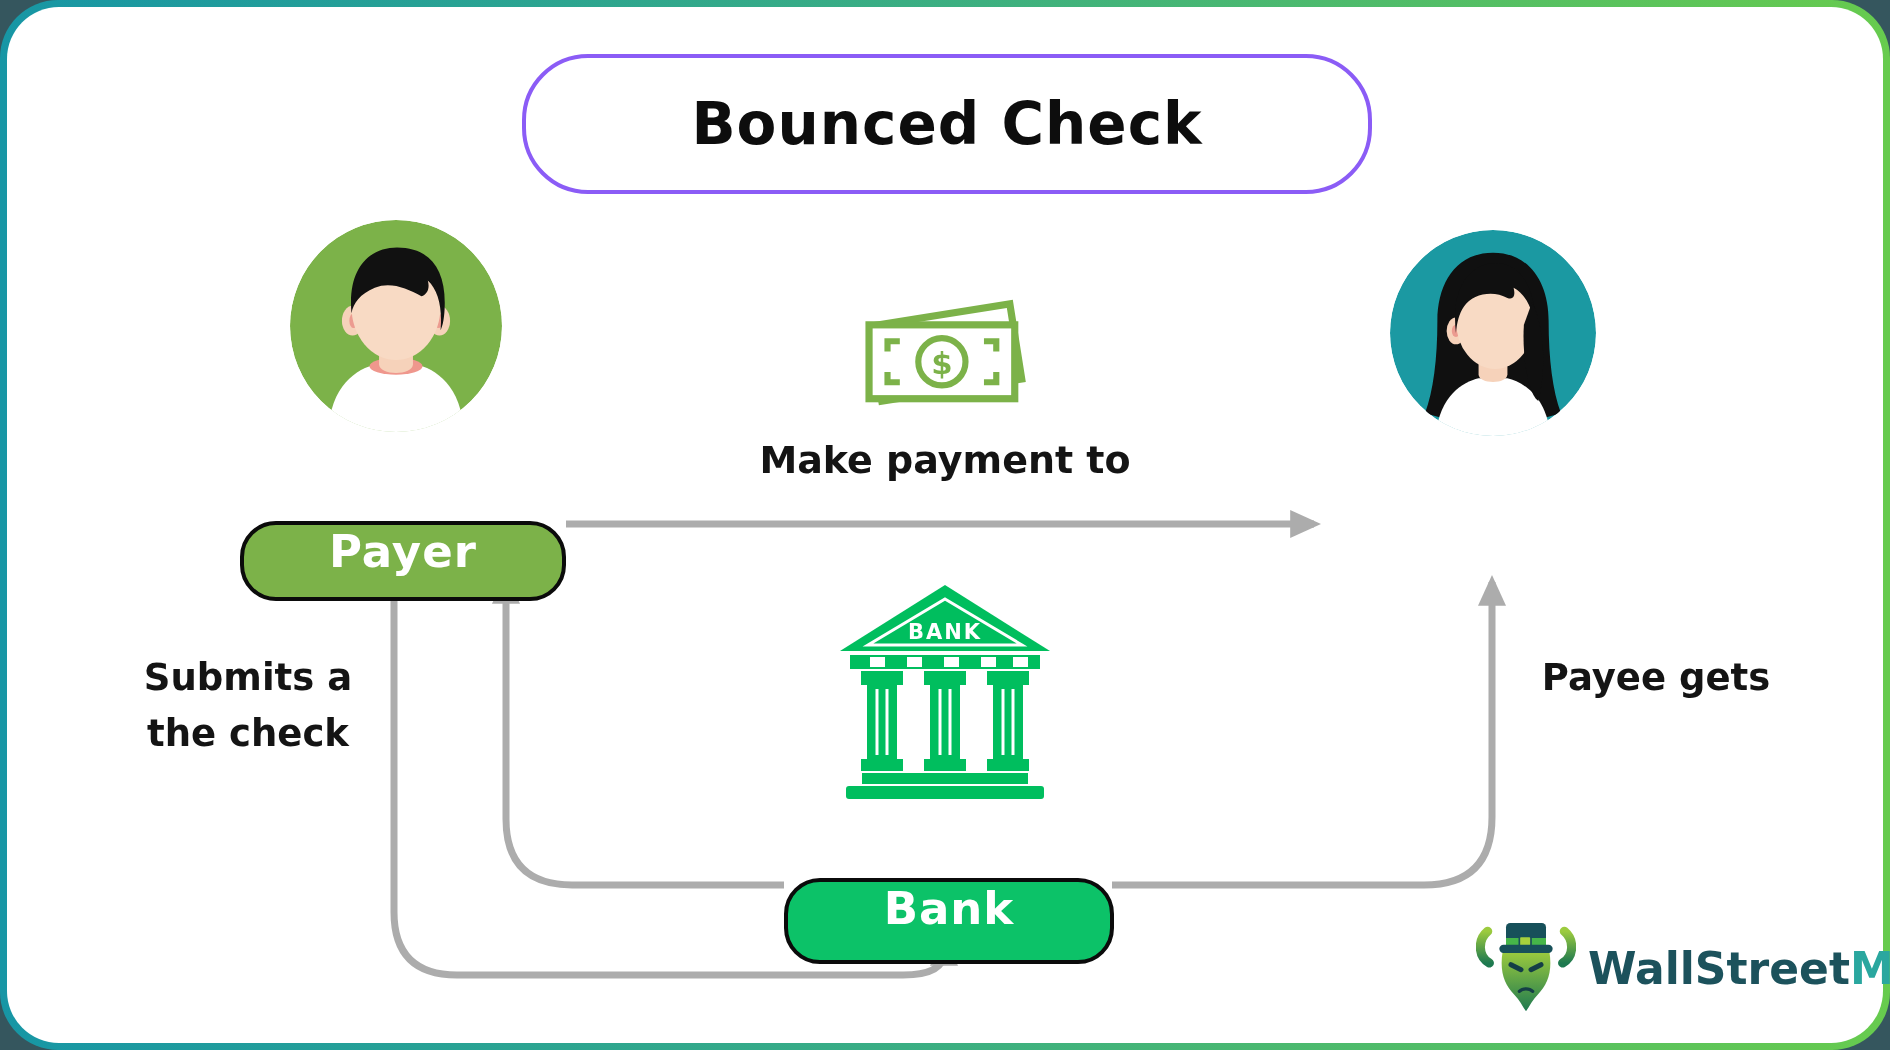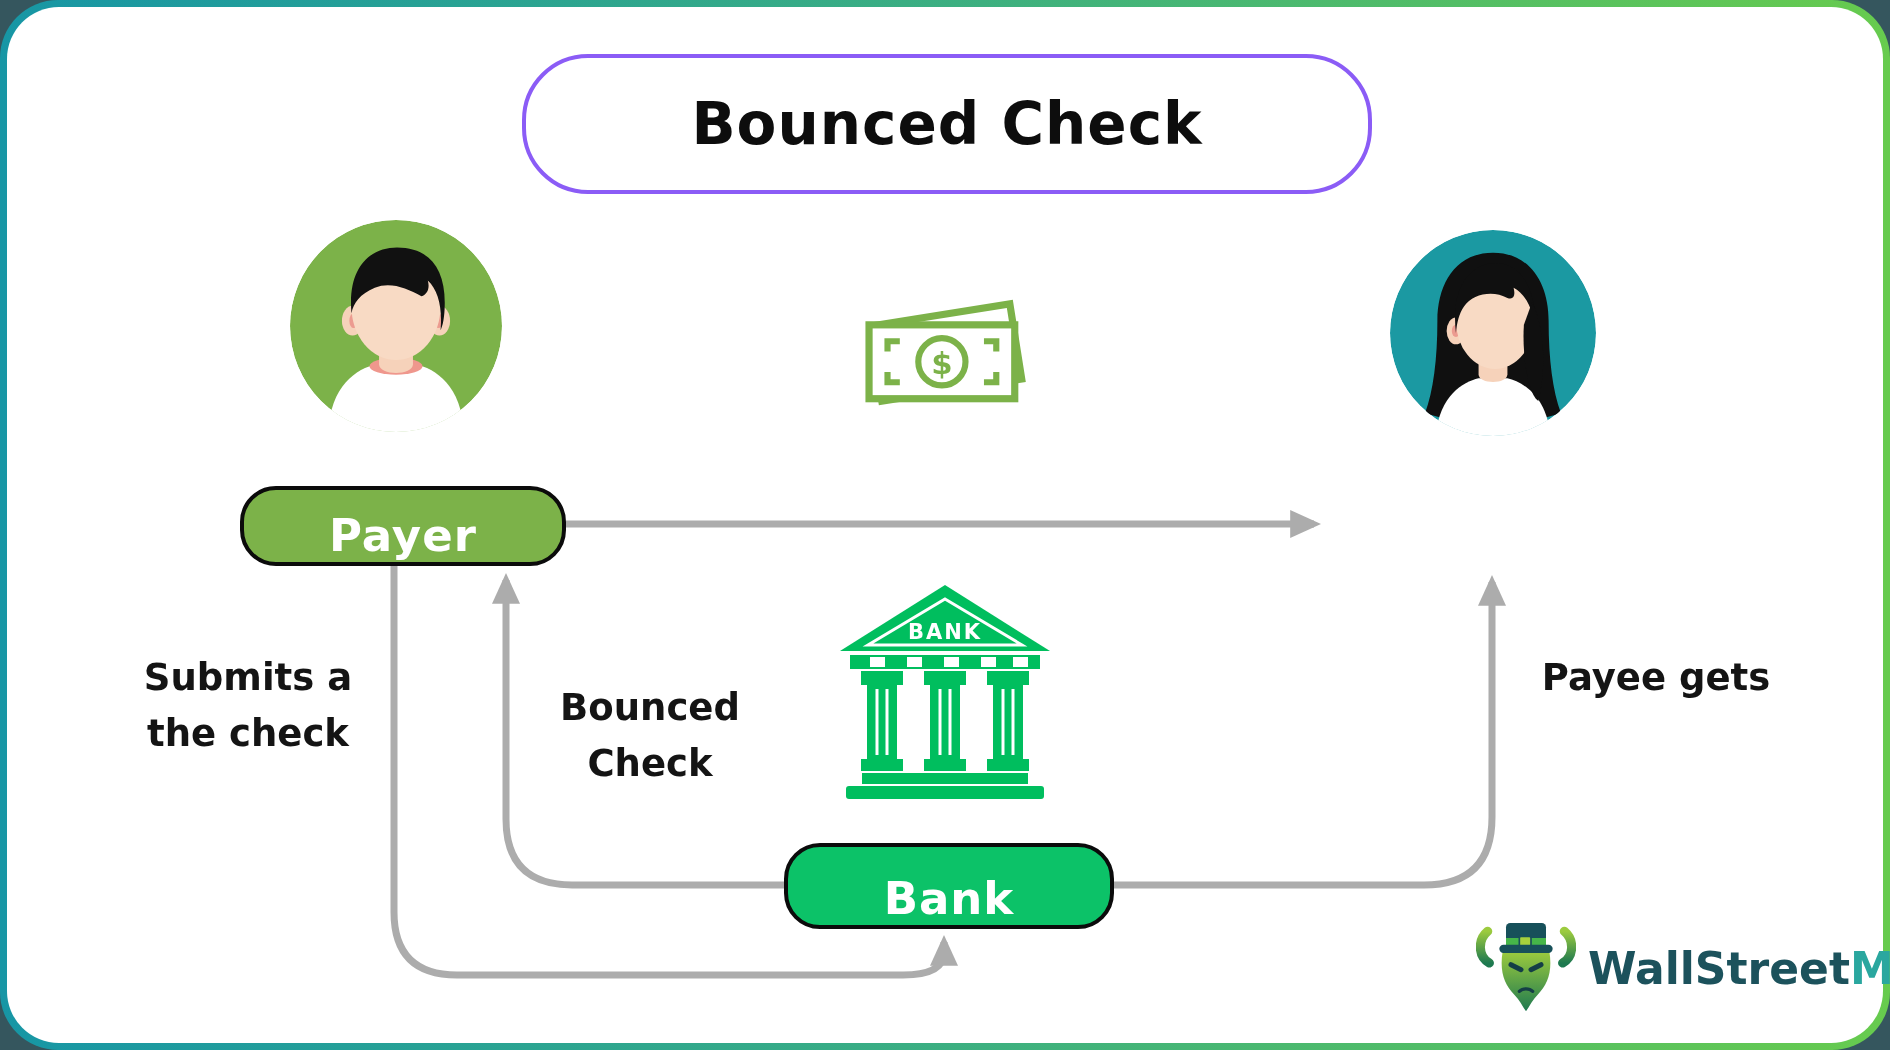--- a/index.html
+++ b/index.html
@@ -2,21 +2,21 @@
 <html><head>
 <meta charset="utf-8">
 <style>
   html,body{margin:0;padding:0;background:#35565E;font-family:"DejaVu Sans","Liberation Sans",sans-serif;}
   .canvas{position:relative;width:1890px;height:1050px;overflow:hidden;background:#35565E;}
   .frame{position:absolute;inset:0;border-radius:58px;background:linear-gradient(90deg,#1796A5 0%,#3DB080 52%,#67CB4E 100%);}
   .inner{position:absolute;inset:7px;border-radius:52px;background:#ffffff;}
   .abs{position:absolute;}
   .title-pill{position:absolute;left:522px;top:54px;width:842px;height:132px;background:#fff;border:4px solid #8b5cf6;border-radius:66px;display:flex;align-items:center;justify-content:center;}
   .title-text{font-size:58px;font-weight:800;color:#0d0d0d;letter-spacing:1px;}
-  .node{position:absolute;display:flex;align-items:flex-end;justify-content:center;border:4px solid #0b0b0b;border-radius:36px;color:#ffffff;font-weight:800;font-size:45px;letter-spacing:1px;}
+  .node{position:absolute;display:flex;align-items:flex-start;justify-content:center;border:4px solid #0b0b0b;border-radius:36px;color:#ffffff;font-weight:800;font-size:45px;letter-spacing:1px;margin-top:35px;}
   .node-payer{left:240px;top:486px;width:318px;height:72px;background:#7CB249;}
   .node-payee{left:1332px;top:484px;width:320px;height:74px;background:#17938E;}
   .node-bank{left:784px;top:843px;width:322px;height:78px;background:#0CC268;}
   .note{position:absolute;text-align:center;font-weight:700;color:#141414;font-size:37px;line-height:56px;}
   .note-make{left:630px;top:432px;width:630px;font-size:38px;}
   .note-submits{left:96px;top:650px;width:304px;}
   .note-bounced{left:498px;top:680px;width:304px;}
   .note-nopay{left:1494px;top:650px;width:324px;}
   .arrows{position:absolute;left:0;top:0;width:1890px;height:1050px;pointer-events:none;}
   .logo{position:absolute;left:1476px;top:920px;display:flex;align-items:center;gap:12px;}
@@ -133,30 +133,27 @@
     <rect x="8" y="203" width="198" height="13" rx="3" fill="#00BE5E"></rect>
   </svg>
 
   <div class="node node-payer">
     <span>Payer</span>
   </div>
   <div class="node node-bank">
     <span>Bank</span>
   </div>
 
+  <div class="note note-make">Make payment to</div>
 
   <div class="note note-submits">
     <div>Submits a</div>
     <div>the check</div>
   </div>
 
-  <div class="note note-bounced">
-    <div>Bounced</div>
-    <div>Check</div>
-  </div>
 
   <div class="note note-nopay">
     <div>Payee gets</div>
   </div>
 
   <div class="logo">
     <svg width="100" height="96" viewBox="0 0 120 112">
       <defs>
         <linearGradient id="bullg" x1="0" y1="0" x2="0" y2="1">
           <stop offset="0" stop-color="#9CCB3E"></stop>

